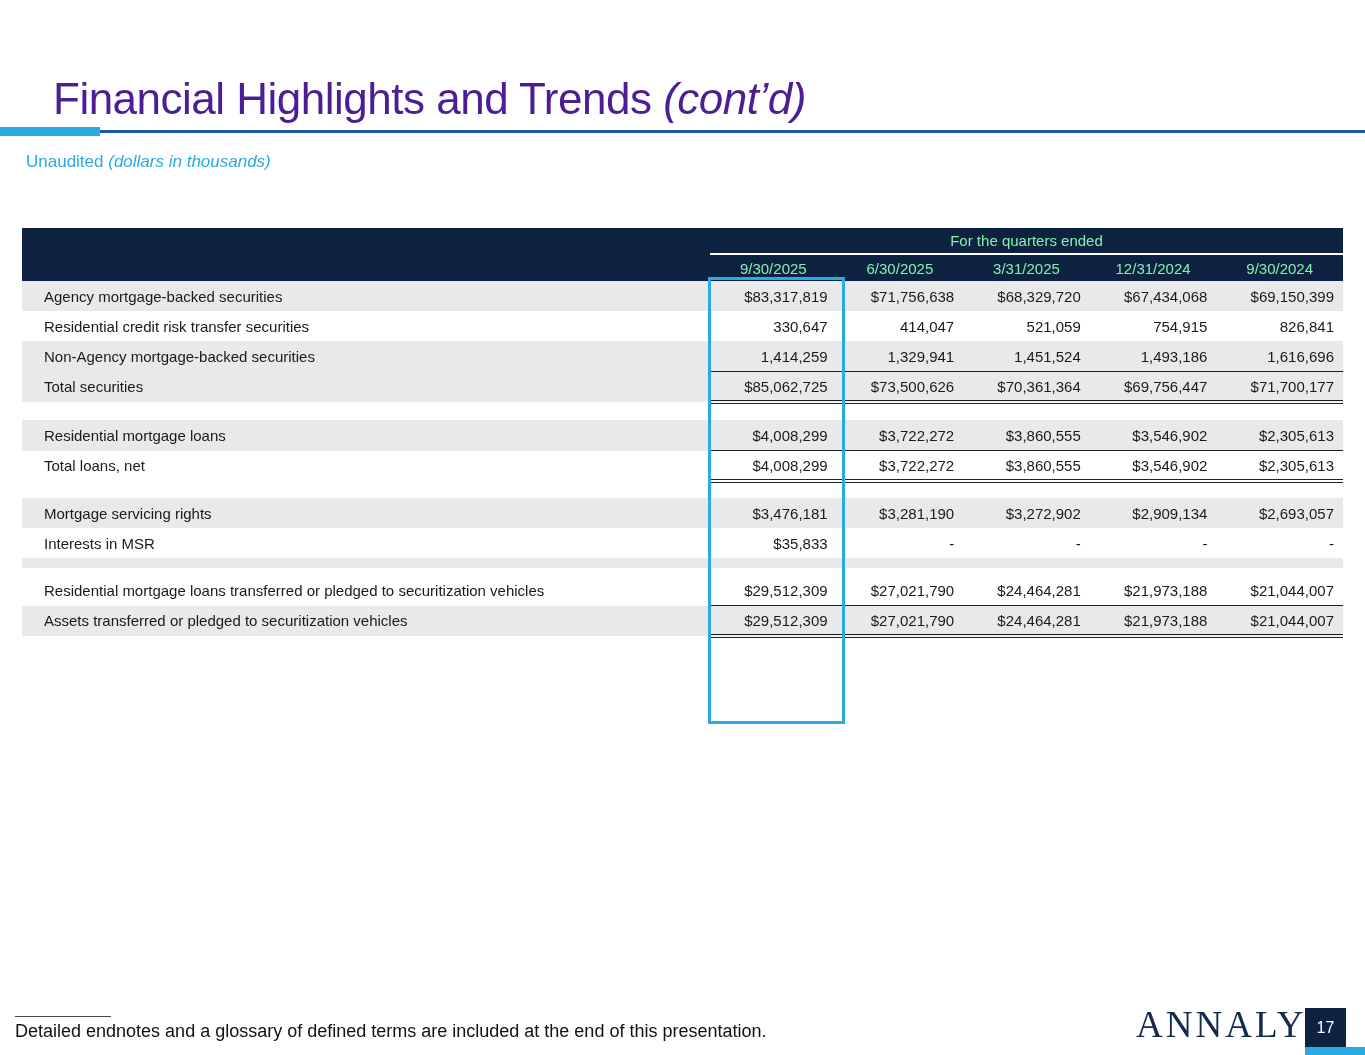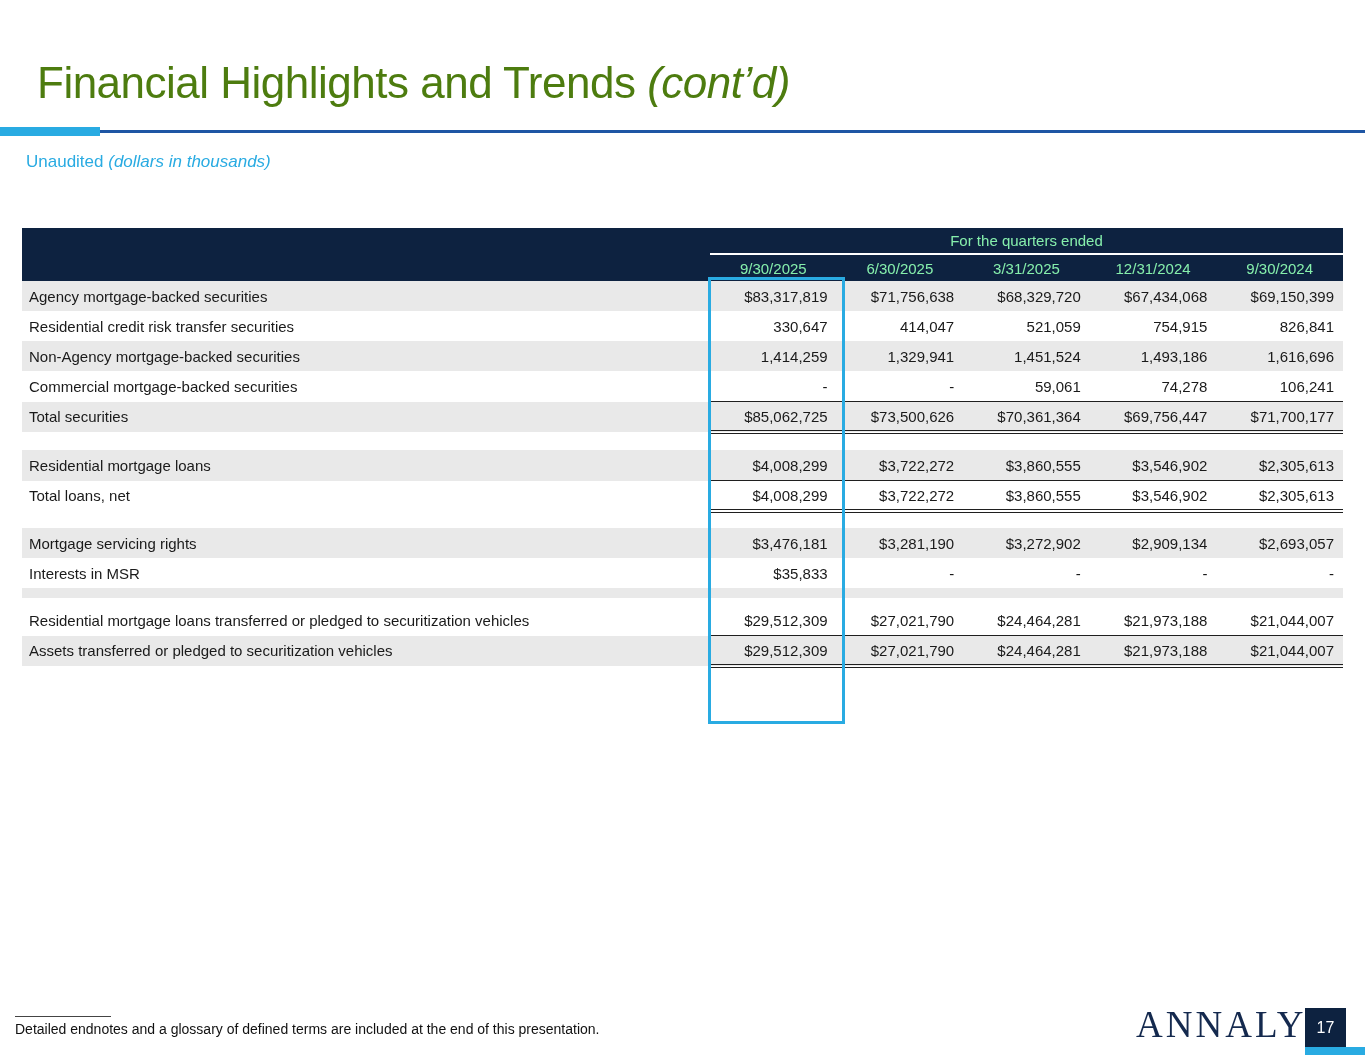--- a/index.html
+++ b/index.html
@@ -2,22 +2,22 @@
 <html><head>
 <meta charset="utf-8">
 <style>
   html,body{margin:0;padding:0;}
   body{
     width:1365px;height:1055px;position:relative;overflow:hidden;
     background:#ffffff;font-family:"Liberation Sans",sans-serif;
   }
   
   .title{
-    position:absolute;left:37px;top:58px;margin:0;
-    font-size:44px;font-weight:400;color:#4d7c0f;letter-spacing:-0.5px;
+    position:absolute;left:37px;top:58px;margin:16px;
+    font-size:44px;font-weight:400;color:#4c1d95;letter-spacing:-0.5px;
     white-space:nowrap;
   }
   .title em{font-style:italic;}
   .rule{position:absolute;left:0;top:127px;width:1365px;height:10px;}
   .rule-accent{position:absolute;left:0;top:0;width:100px;height:9px;background:#29ABE2;}
   .rule-line{position:absolute;left:100px;right:0;top:3px;height:3px;background:#1E56A4;}
   .subtitle{
     position:absolute;left:26px;top:152px;margin:0;
     font-size:17px;color:#29ABE2;white-space:nowrap;
   }
@@ -34,39 +34,39 @@
   }
   tr.h1{height:26px;}
   tr.h2{height:27px;margin-left:20px;}
   th.grp{text-align:center;border-bottom:2px solid #ffffff;}
   th.col-h{text-align:center;}
   tbody td{
     font-size:15px;color:#1a1a1a;height:30px;padding:0;
     background:#ffffff;
   }
   tr.gray td{background:#E9E9E9;}
-  td.lbl{text-align:left;padding-left:7px;}
+  td.lbl{text-align:left;padding-left:22px;}
   td.num{text-align:right;padding-right:9px;}
   .tt{border-top:1.5px solid #1f1f1f;}
   .db{border-bottom:4px double #1f1f1f;}
   tr.sp16 td{height:16px;background:#fff;}
   tr.sp15 td{height:15px;background:#fff;}
   tr.sp13 td{height:13px;background:#fff;}
   tr.sp7 td{height:7px;background:#fff;}
   tr.spg td{height:10px;background:#E9E9E9;}
   tr.total td{height:28px;}
   
   .hlbox{
     position:absolute;left:686px;top:49px;width:131px;height:441px;
     border:3px solid #29ABE2;pointer-events:none;
   }
 
   
   .fnline{position:absolute;left:15px;top:1016px;width:96px;height:0;border-top:1.5px solid #444;}
-  .footnote{position:absolute;left:15px;top:1021px;margin:0;font-size:14px;color:#111;}
+  .footnote{position:absolute;left:15px;top:1021px;margin:0;font-size:18px;color:#111;}
   .logo{
     position:absolute;left:1136px;top:1003px;margin:0;
     font-family:"Liberation Serif",serif;font-size:37px;font-weight:400;
     color:#14294E;letter-spacing:3px;white-space:nowrap;
   }
   .logo sup{font-size:11px;letter-spacing:0;vertical-align:18px;}
   .pagebox{
     position:absolute;left:1305px;top:1008px;width:41px;height:39px;
     background:#0D2240;color:#fff;font-size:16px;
     display:flex;align-items:center;justify-content:center;
@@ -129,28 +129,20 @@
           <td class="num">826,841</td>
         </tr>
         <tr class="gray">
           <td class="lbl">Non-Agency mortgage-backed securities</td>
           <td class="num">1,414,259</td>
           <td class="num">1,329,941</td>
           <td class="num">1,451,524</td>
           <td class="num">1,493,186</td>
           <td class="num">1,616,696</td>
         </tr>
-        <tr>
-          <td class="lbl">Commercial mortgage-backed securities</td>
-          <td class="num">-</td>
-          <td class="num">-</td>
-          <td class="num">59,061</td>
-          <td class="num">74,278</td>
-          <td class="num">106,241</td>
-        </tr>
         <tr class="gray total">
           <td class="lbl">Total securities</td>
           <td class="num tt db">$85,062,725</td>
           <td class="num tt db">$73,500,626</td>
           <td class="num tt db">$70,361,364</td>
           <td class="num tt db">$69,756,447</td>
           <td class="num tt db">$71,700,177</td>
         </tr>
         <tr class="sp16">
             <td colspan="6"></td>

